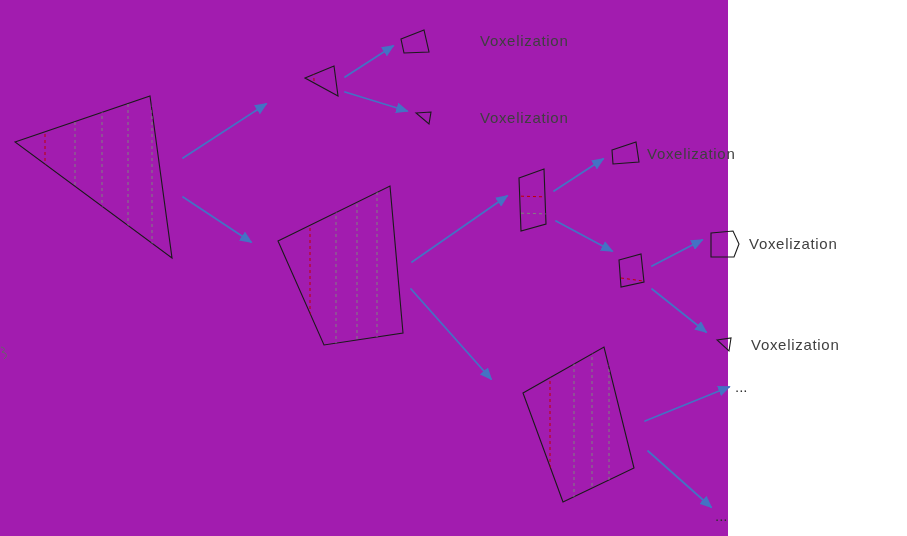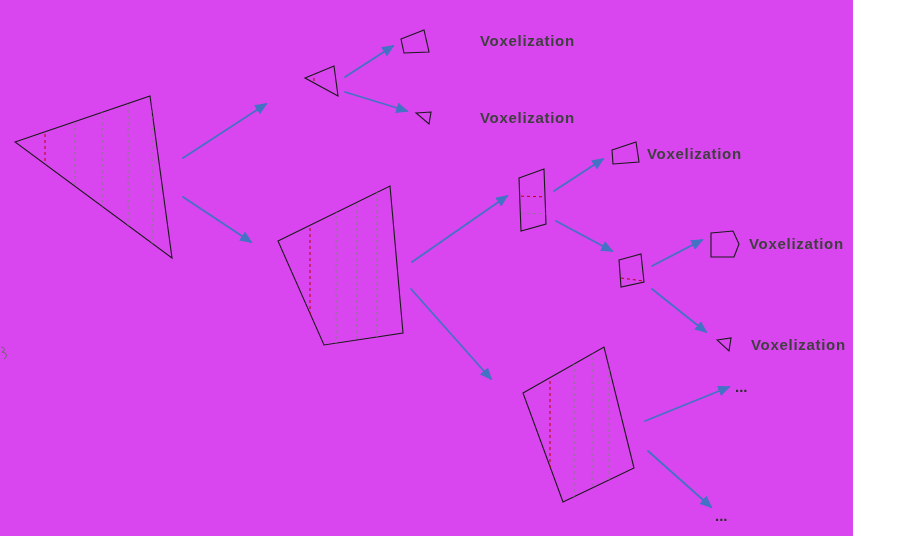--- a/index.html
+++ b/index.html
@@ -6,24 +6,23 @@
     margin: 0;
     padding: 0;
     background: #ffffff;
     width: 907px;
     height: 536px;
     overflow: hidden;
     font-family: "Liberation Sans", sans-serif;
   }
   #canvas-wrap {
     position: relative;
-    width: 853px;
+    width: 728px;
     height: 536px;
-    background: #d946ef;
-    font-weight: bold;
+    background: #a21caf;
   }
   svg { display: block; }
   .shape {
     fill: none;
     stroke: #1a1a1a;
     stroke-width: 1.1;
     stroke-linejoin: miter;
   }
   .dash-gray {
     fill: none;

